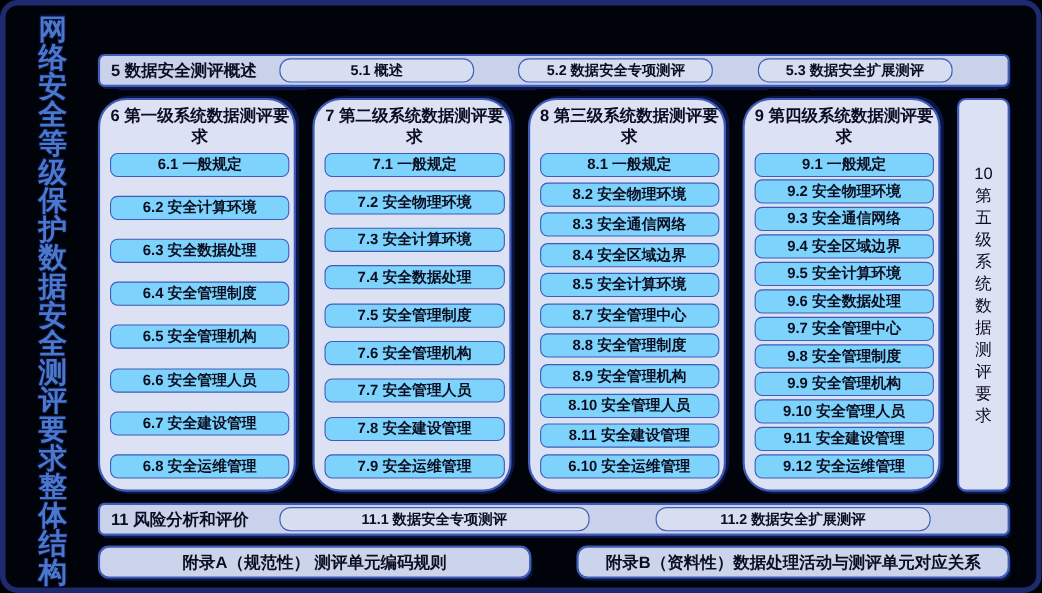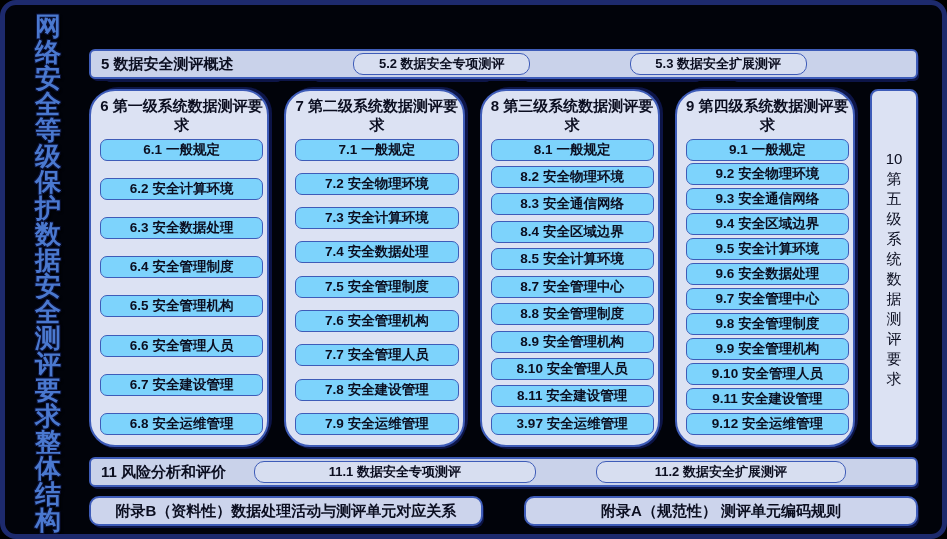--- a/index.html
+++ b/index.html
@@ -123,20 +123,21 @@
 
     <div class="top-row">
       <div class="top-box">1 范围</div>
       <div class="top-box">2 规范性引用文件</div>
       <div class="top-box">3 术语和定义</div>
       <div class="top-box">4 缩略语</div>
     </div>
 
     <div class="band">
       <div class="band-label w-label">5 数据安全测评概述</div>
+      <div class="sub-box w-51">5.1 概述</div>
       <div class="spacer"></div>
       <div class="sub-box w-52">5.2 数据安全专项测评</div>
       <div class="spacer"></div>
       <div class="sub-box w-53">5.3 数据安全扩展测评</div>
       <div class="spacer"></div>
     </div>
 
     <div class="columns-row">
 
       <div style="display:flex; flex:1; gap:15px;">
@@ -173,21 +174,21 @@
               <div class="item-box">8.1 一般规定</div>
               <div class="item-box">8.2 安全物理环境</div>
               <div class="item-box">8.3 安全通信网络</div>
               <div class="item-box">8.4 安全区域边界</div>
               <div class="item-box">8.5 安全计算环境</div>
               <div class="item-box">8.7 安全管理中心</div>
               <div class="item-box">8.8 安全管理制度</div>
               <div class="item-box">8.9 安全管理机构</div>
               <div class="item-box">8.10 安全管理人员</div>
               <div class="item-box">8.11 安全建设管理</div>
-              <div class="item-box">3.97 安全运维管理</div>
+              <div class="item-box">6.10 安全运维管理</div>
             </div>
           </div>
           <div class="level-column">
             <div class="column-title">9 第四级系统数据测评要求</div>
             <div class="column-items">
               <div class="item-box">9.1 一般规定</div>
               <div class="item-box">9.2 安全物理环境</div>
               <div class="item-box">9.3 安全通信网络</div>
               <div class="item-box">9.4 安全区域边界</div>
               <div class="item-box">9.5 安全计算环境</div>
@@ -219,18 +220,18 @@
 
     <div class="band">
       <div class="band-label w-label">11 风险分析和评价</div>
       <div class="sub-box w-111">11.1 数据安全专项测评</div>
       <div class="spacer"></div>
       <div class="sub-box w-112">11.2 数据安全扩展测评</div>
       <div class="spacer"></div>
     </div>
 
     <div class="appendix-row">
+      <div class="appendix-box">附录A（规范性） 测评单元编码规则</div>
       <div class="appendix-box">附录B（资料性）数据处理活动与测评单元对应关系</div>
-      <div class="appendix-box">附录A（规范性） 测评单元编码规则</div>
     </div>
 
   </div>
 </div>
 
 </body></html>

